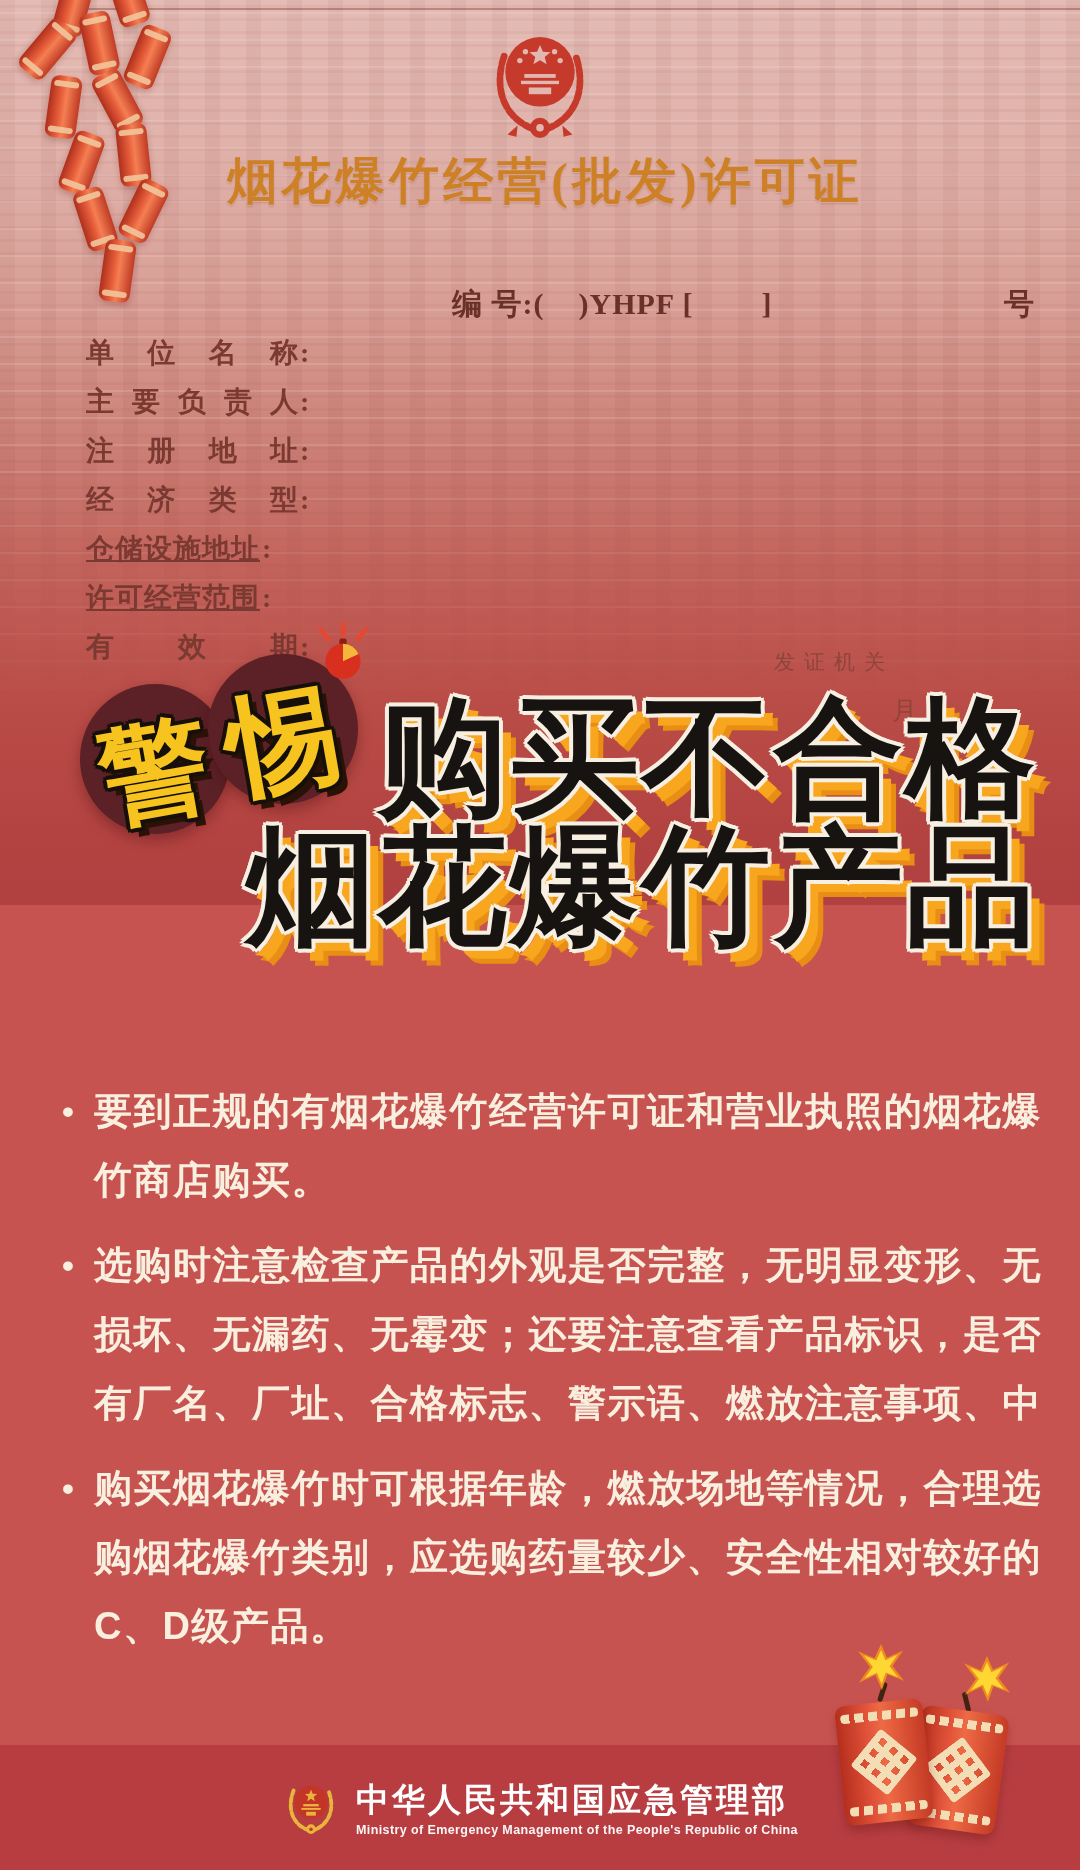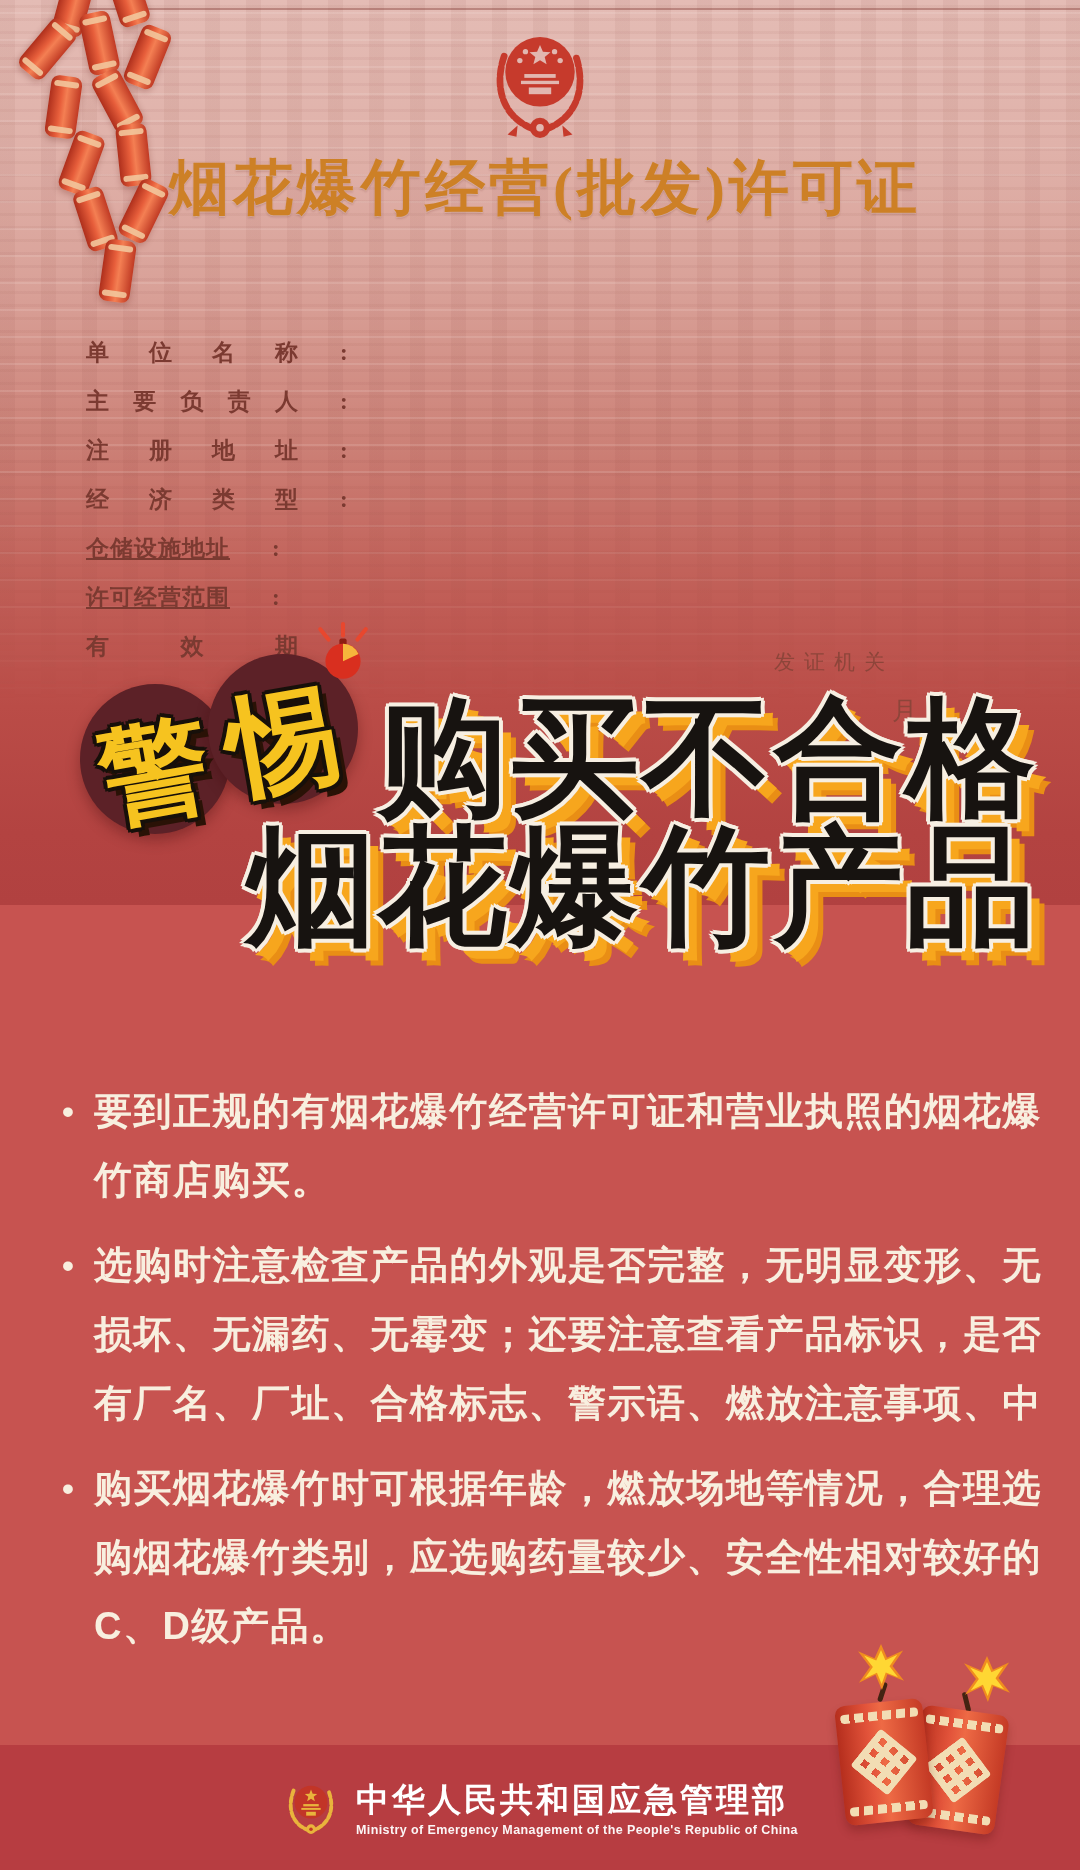--- a/index.html
+++ b/index.html
@@ -18,29 +18,29 @@
       repeating-linear-gradient(0deg, rgba(255,248,244,0.13) 0 2px, rgba(0,0,0,0) 2px 27px),
       repeating-linear-gradient(90deg, rgba(125,52,46,0.06) 0 15px, rgba(0,0,0,0) 15px 41px),
       repeating-linear-gradient(0deg, rgba(125,52,46,0.05) 0 3px, rgba(0,0,0,0) 3px 13px);
     -webkit-mask:linear-gradient(180deg,#000 0 52%,transparent 78%);
     mask:linear-gradient(180deg,#000 0 52%,transparent 78%);
   }
   .top-rule{position:absolute;top:8px;left:64px;right:0;height:2px;background:rgba(122,44,40,.38);}
   .emblem-top{position:absolute;top:24px;left:50%;transform:translateX(-50%);}
   .cert-title{
     position:absolute;top:148px;left:40px;right:30px;text-align:center;
-    font-family:"Liberation Serif", serif;font-weight:700;font-size:60px;letter-spacing:4px;
+    font-family:"Liberation Serif", serif;font-weight:700;font-size:50px;letter-spacing:4px;
     color:#cd8026;text-shadow:0 1px 0 rgba(255,240,220,.25), 0 2px 2px rgba(90,30,20,.18);
     white-space:nowrap;
   }
   .serial-row{position:absolute;top:284px;left:0;right:0;height:40px;color:#693129;font-size:30px;font-weight:600;font-family:"Liberation Serif", serif;}
   .serial-main{position:absolute;left:452px;top:0;white-space:pre;letter-spacing:1px;}
   .serial-suffix{position:absolute;right:46px;top:0;}
   .fields{position:absolute;top:328px;left:86px;}
-  .frow{height:49px;display:flex;align-items:center;color:#7b3a31;font-size:23px;font-weight:600;font-family:"Liberation Serif", serif;gap:40px;}
+  .frow{height:49px;display:flex;align-items:center;color:#7b3a31;font-size:28px;font-weight:600;font-family:"Liberation Serif", serif;}
   .flabel{display:inline-block;}
   .flabel.jw{width:212px;text-align:justify;text-align-last:justify;}
   .flabel.nat{letter-spacing:1px;text-decoration:underline;}
   .fcolon{margin-left:2px;}
   .issuer{position:absolute;top:648px;right:186px;font-size:21px;letter-spacing:9px;color:#8d453a;font-family:Liberation Serif, serif;}
   .issue-date{position:absolute;top:694px;right:88px;font-size:25px;color:#8d453a;white-space:pre;font-family:"Liberation Serif", serif;}
 
   
   .string{position:absolute;left:14px;top:-10px;width:190px;height:310px;pointer-events:none;}
   .fc{position:absolute;width:31px;height:62px;border-radius:8px;
@@ -126,20 +126,24 @@
         <rect x="33" y="50" width="34" height="3" fill="#e2b7b0"></rect>
         <rect x="40" y="56" width="20" height="6" fill="#e2b7b0"></rect>
         <circle cx="50" cy="92" r="9" fill="#c63a2c"></circle>
         <circle cx="50" cy="92" r="3.4" fill="#e2b7b0"></circle>
         <path d="M30,90 l-9,8 8,2 z M70,90 l9,8 -8,2 z" fill="#c63a2c"></path>
       </svg>
     </div>
 
     <div class="cert-title">烟花爆竹经营(批发)许可证</div>
 
+    <div class="serial-row">
+      <span class="serial-main">编 号:(    )YHPF [        ]</span>
+      <span class="serial-suffix">号</span>
+    </div>
 
     <div class="fields">
       <div class="frow">
           <span class="flabel jw">单位名称</span>
           <span class="fcolon">:</span>
         </div>
       <div class="frow">
           <span class="flabel jw">主要负责人</span>
           <span class="fcolon">:</span>
         </div>

